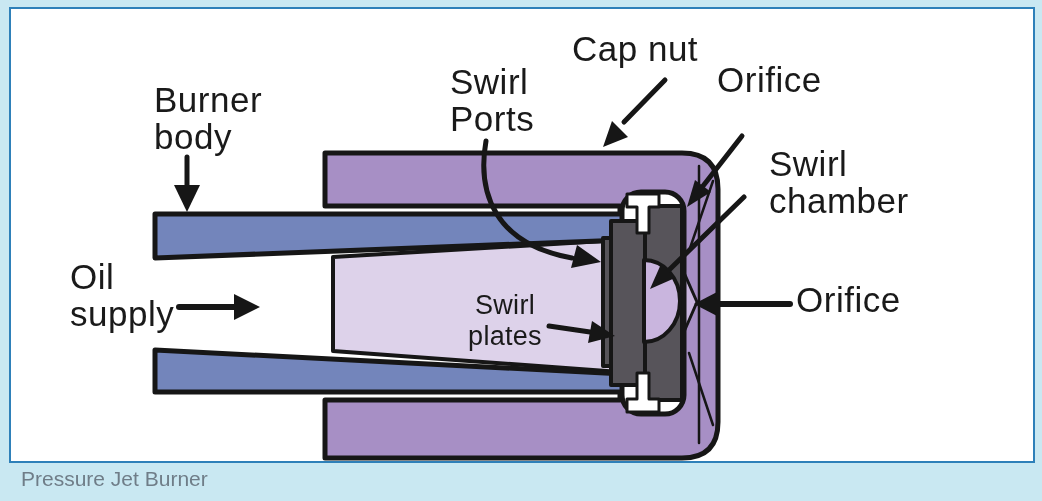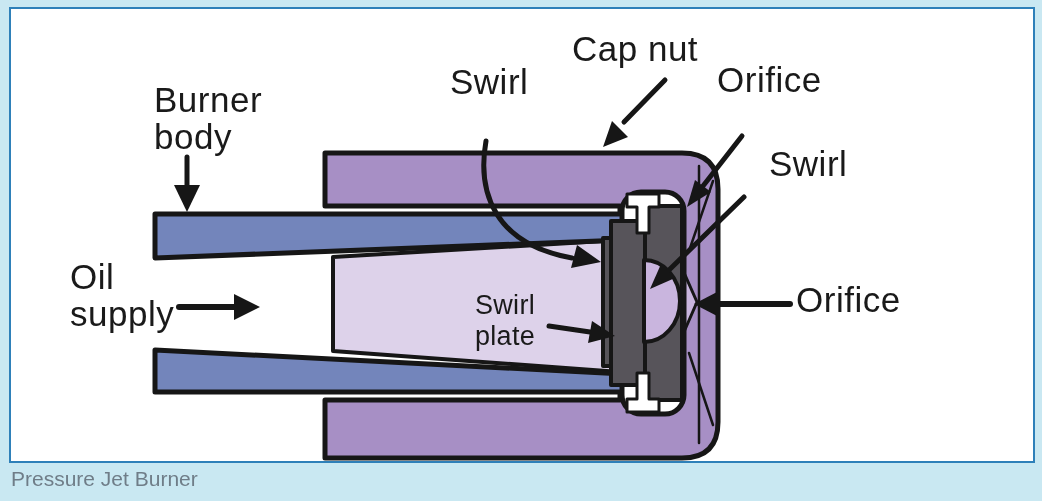--- a/index.html
+++ b/index.html
@@ -22,21 +22,21 @@
   .lbl{
     position:absolute;
     color:var(--label-text,#1a1a1a);
     font-size:35px;line-height:37px;
     letter-spacing:0.5px;
     white-space:nowrap;
   }
   .lbl.small{font-size:27px;line-height:31px;letter-spacing:0.3px;}
   .lbl.centered{text-align:center;}
   .caption{
-    position:absolute;left:11px;top:467px;
+    position:absolute;left:21px;top:467px;
     color:var(--caption-text,#6f7d88);
     font-size:21px;line-height:24px;text-align:center;
   }
 </style>
 </head>
 <body>
 
 <div class="stage">
 
   <div class="panel"></div>
@@ -101,37 +101,39 @@
     <div>body</div>
   </div>
 
   <div class="lbl" style="left:70px;top:258px">
     <div>Oil</div>
     <div>supply</div>
   </div>
 
   <div class="lbl" style="left:450px;top:63px">
     <div>Swirl</div>
+    <div>Ports</div>
   </div>
 
   <div class="lbl" style="left:572px;top:30px">
     <div>Cap nut</div>
   </div>
 
   <div class="lbl" style="left:717px;top:61px">
     <div>Orifice</div>
   </div>
 
   <div class="lbl" style="left:769px;top:145px">
     <div>Swirl</div>
+    <div>chamber</div>
   </div>
 
   <div class="lbl small centered" style="left:450px;top:290px;width:110px">
     <div>Swirl</div>
-    <div>plate</div>
+    <div>plates</div>
   </div>
 
   <div class="lbl" style="left:796px;top:281px">
     <div>Orifice</div>
   </div>
 
   <div class="caption">Pressure Jet Burner</div>
 
 </div>
 

